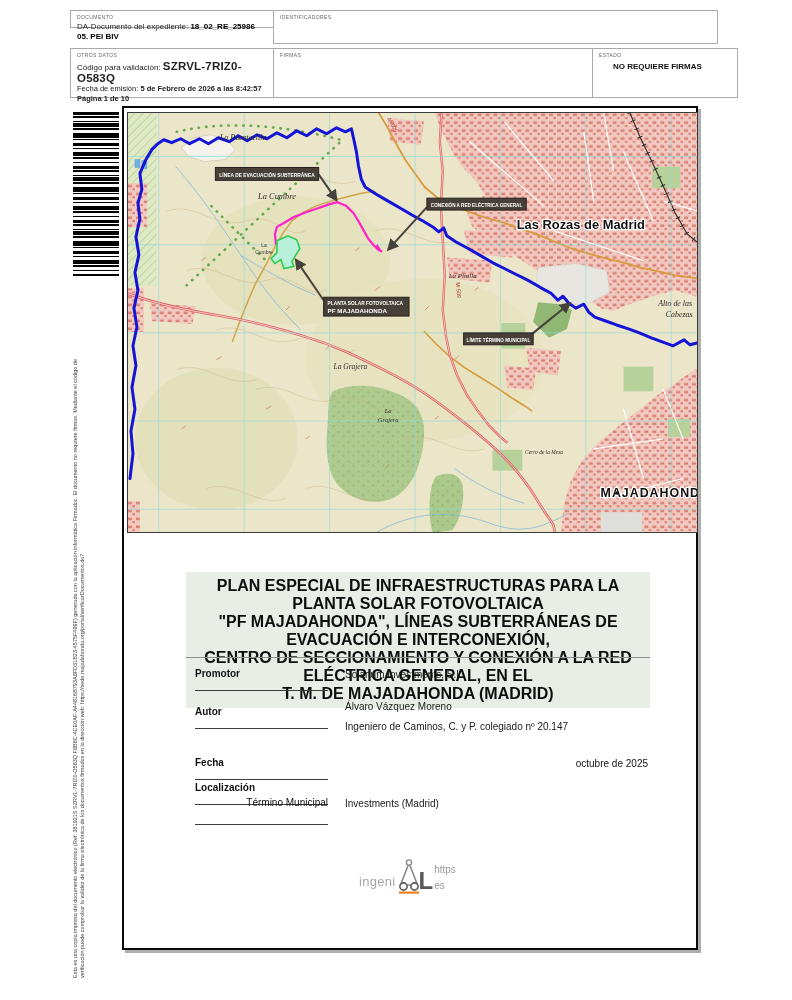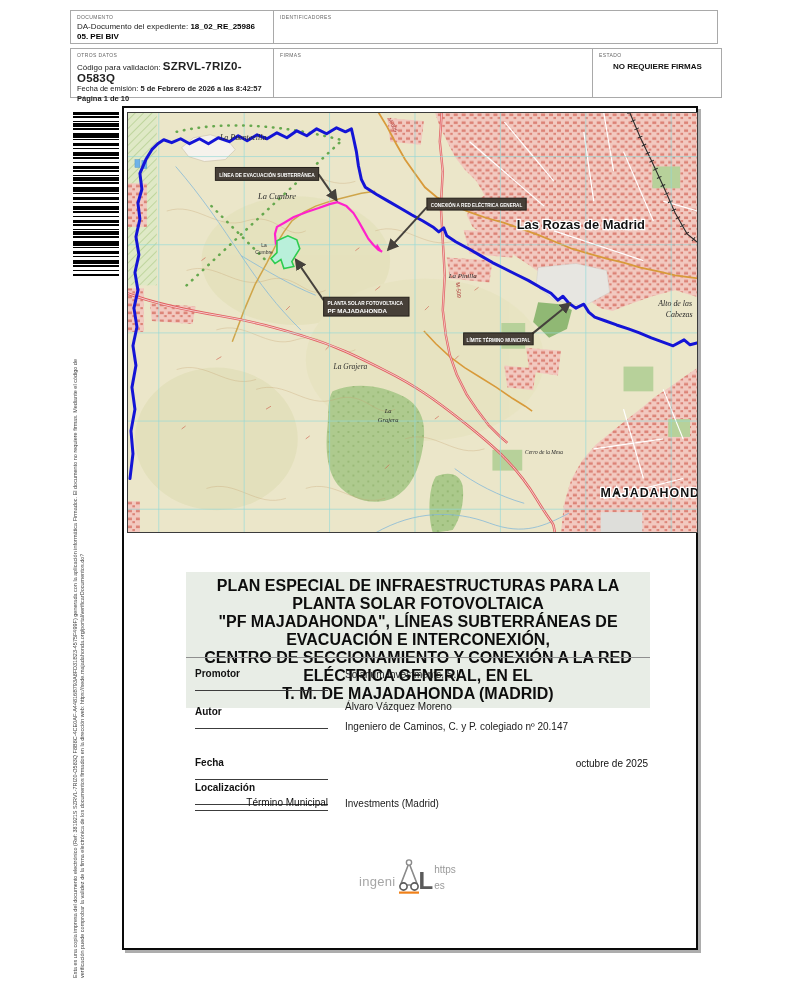--- a/index.html
+++ b/index.html
@@ -21,51 +21,51 @@
     border:2px solid #0a0a0a;box-sizing:border-box;box-shadow:3px 3px 0 rgba(50,50,50,.4);}
   #map{position:absolute;left:127px;top:112px;width:571px;height:421px;}
   #titleblock{position:absolute;left:186px;top:572px;width:464px;background:#e8ede6;
     padding:5px 0;box-sizing:border-box;text-align:center;font-weight:bold;
     font-size:16px;line-height:18px;color:#0d0d0d;}
   #titlerule{position:absolute;left:186px;top:657px;width:464px;border-top:1px solid #8f8f8f;}
   .flabel{position:absolute;left:195px;width:133px;font-size:10px;font-weight:bold;
     border-bottom:1.7px solid #3c3c3c;padding-bottom:11px;}
   .fvalue{position:absolute;left:345px;font-size:10px;color:#1a1a1a;}
   #termino{position:absolute;left:195px;top:797px;width:133px;font-size:10px;text-align:right;
-    border-bottom:1.7px solid #3c3c3c;padding-bottom:2px;}
+    border-bottom:1.7px solid #3c3c3c;padding-bottom:16px;}
   #fecha-value{position:absolute;left:345px;top:758px;width:303px;text-align:right;font-size:10px;}
   #logo{position:absolute;left:359px;top:856px;display:flex;align-items:flex-end;height:40px;}
   #logo .pre{font-size:13px;color:#a6a6a6;letter-spacing:.3px;margin-bottom:7px;}
   #logo .ele{font-size:24px;font-weight:bold;color:#5a5a5a;line-height:20px;margin:0 1px 5px -3px;}
   #logo .stack{display:flex;flex-direction:column;justify-content:space-between;height:26px;margin-bottom:5px;}
   #logo .stack span{font-size:10px;color:#9a9a9a;line-height:10px;}
 </style>
 </head>
 <body>
 
 <div id="page">
 
-  <div class="cell" style="left:70px;top:10px;width:204px;height:34px;">
+  <div class="cell" style="left:70px;top:10px;width:204px;height:18px;">
     <div class="cell-label">DOCUMENTO</div>
     <div class="h-line"><span>DA-Documento del expediente: </span><b>18_02_RE_25986</b></div>
     <div class="h-line"><b>05. PEI BIV</b></div>
   </div>
   <div class="cell" style="left:273px;top:10px;width:445px;height:34px;">
     <div class="cell-label">IDENTIFICADORES</div>
   </div>
   <div class="cell" style="left:70px;top:48px;width:204px;height:50px;">
     <div class="cell-label">OTROS DATOS</div>
     <div class="code-line"><span>Código para validación: </span><b>SZRVL-7RIZ0-O583Q</b></div>
     <div class="small-line"><span>Fecha de emisión: </span><b>5 de Febrero de 2026 a las 8:42:57</b></div>
     <div class="small-line"><b>Página 1 de 10</b></div>
   </div>
   <div class="cell" style="left:273px;top:48px;width:320px;height:50px;">
     <div class="cell-label">FIRMAS</div>
   </div>
-  <div class="cell" style="left:592px;top:48px;width:130px;height:50px;">
+  <div class="cell" style="left:592px;top:48px;width:146px;height:50px;">
     <div class="cell-label">ESTADO</div>
     <div class="estado-val">NO REQUIERE FIRMAS</div>
   </div>
 
   <div id="barcode"></div>
   <div id="vtext">
     <div>Esta es una copia impresa del documento electrónico (Ref: 381921S SZRVL-7RIZ0-O583Q F8B8C-4CE0AF-A44816B793A8FD31B23-4575F499F) generada con la aplicación informática Firmadoc. El documento no requiere firmas. Mediante el código de</div>
     <div>verificación puede comprobar la validez de la firma electrónica de los documentos firmados en la dirección web: https://sede.majadahonda.org/portal/verificarDocumentos.do?</div>
   </div>
 

